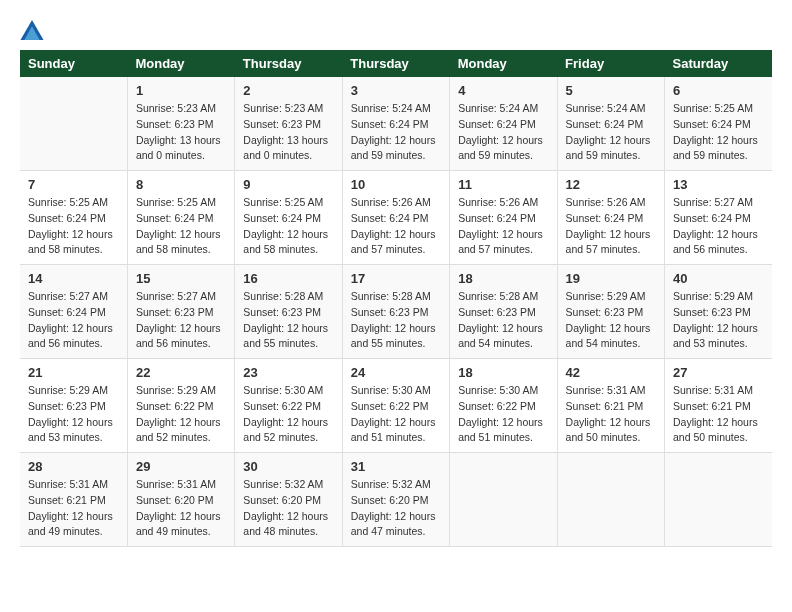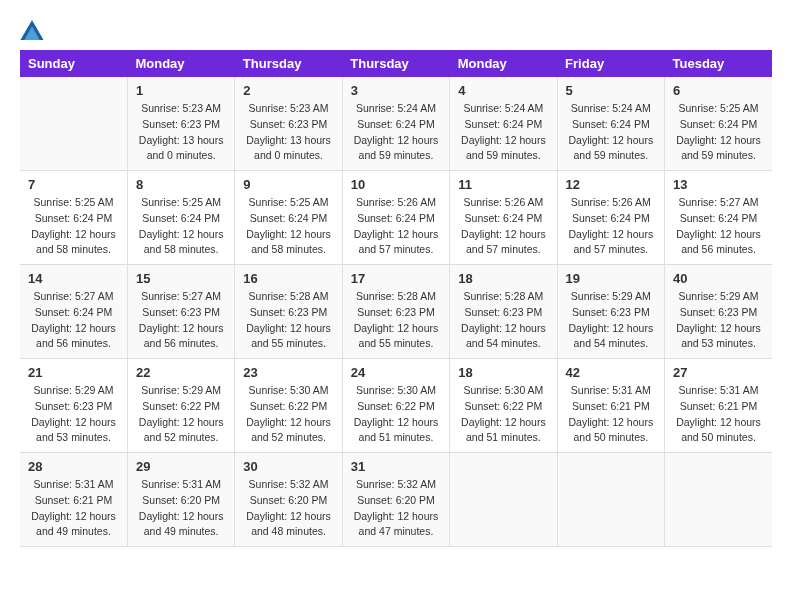--- a/index.html
+++ b/index.html
@@ -46,21 +46,21 @@
     .location {
       font-size: 16px;
       color: #555;
     }
     table {
       width: 100%;
       border-collapse: collapse;
       table-layout: fixed;
     }
     thead tr th {
-      background-color: #6d28d9;
+      background-color: #14532d;
       color: #fff;
       text-align: left;
       padding: 6px 8px;
       font-size: 13px;
       font-weight: bold;
     }
     tbody tr {
       border-bottom: 1px solid #ddd;
     }
     tbody tr td {
@@ -77,21 +77,20 @@
     .day-num {
       font-size: 13px;
       font-weight: bold;
       color: #333;
       margin-bottom: 3px;
     }
     .day-info {
       font-size: 10.5px;
       line-height: 1.5;
       color: #333;
-      text-align: center;
     }
     tbody tr:nth-child(odd) {
       background-color: #f9f9f9;
     }
     tbody tr:nth-child(even) {
       background-color: #ffffff;
     }
   </style>
 </head>
 <body>
@@ -114,21 +113,21 @@
 
 <table>
   <thead>
     <tr>
     <th>Sunday</th>
         <th>Monday</th>
         <th>Thursday</th>
         <th>Thursday</th>
         <th>Monday</th>
         <th>Friday</th>
-        <th>Tuesday</th>
+        <th>Saturday</th>
       </tr>
   </thead>
   <tbody id="calendar-body">
   <tr>
         <td></td>
         <td>
           <div class="day-num">1</div>
           <div class="day-info">Sunrise: 5:23 AM<br>Sunset: 6:23 PM<br>Daylight: 13 hours<br>and 0 minutes.</div>
         </td>
         <td>

